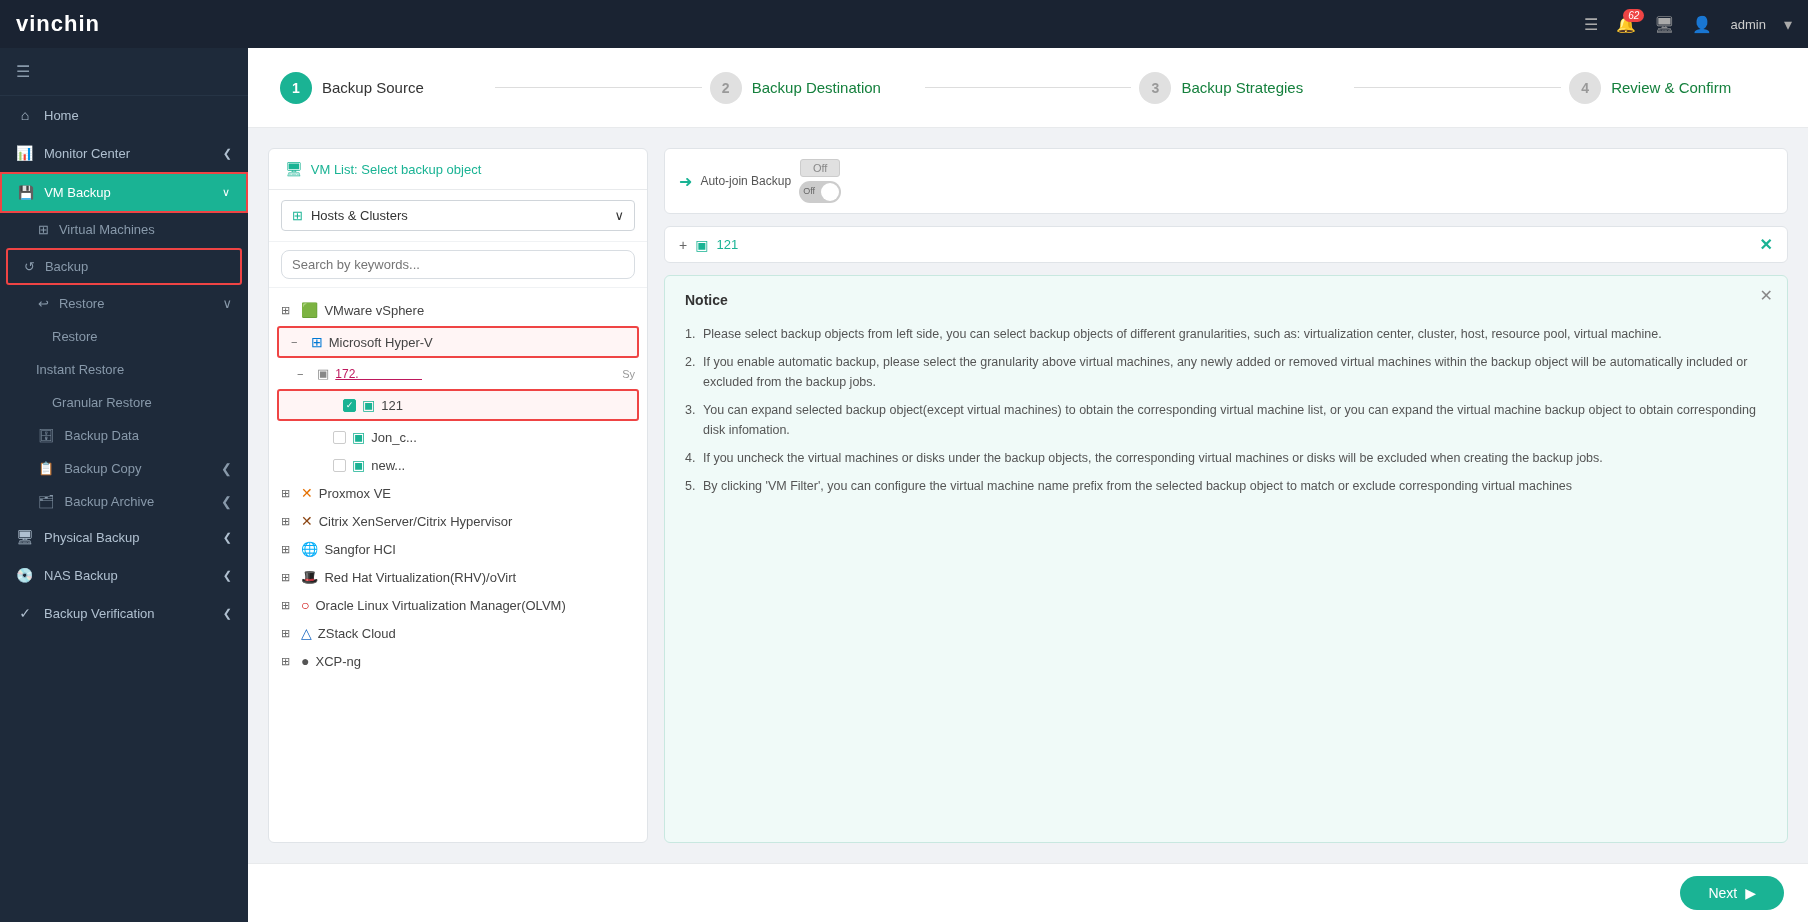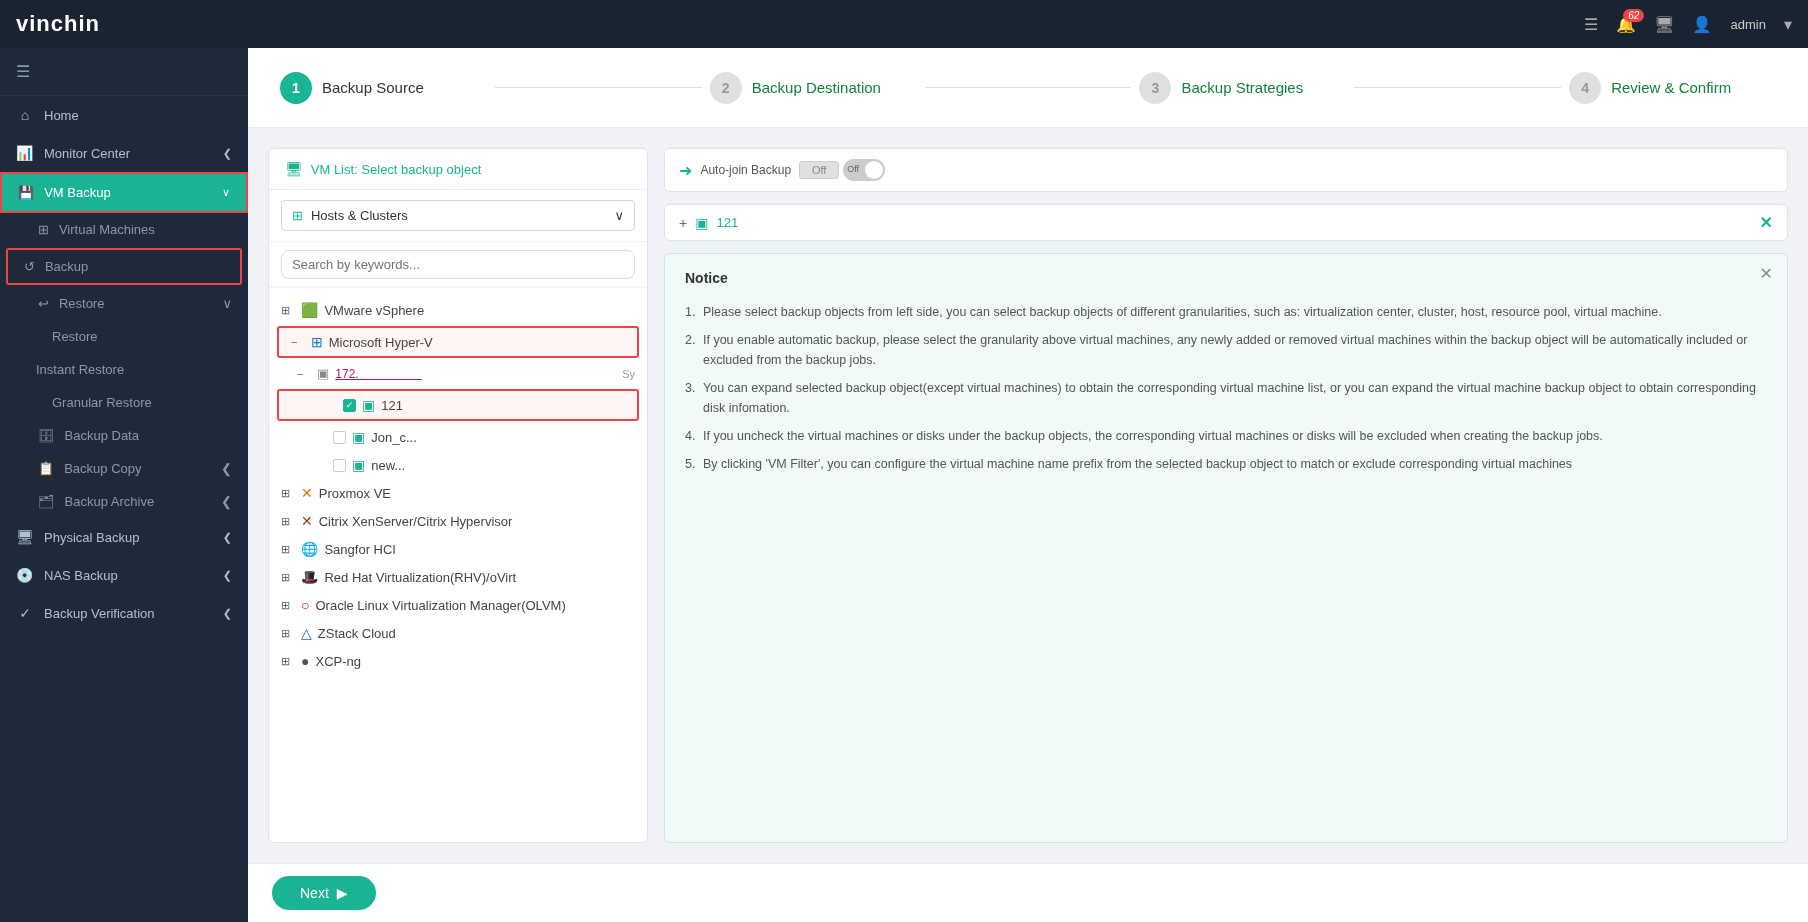--- a/index.html
+++ b/index.html
@@ -330,21 +330,21 @@
       left: 0;
       color: #555;
     }
 
     
     .bottom-bar {
       background: white;
       border-top: 1px solid #e8eaec;
       padding: 12px 24px;
       display: flex;
-      justify-content: flex-start;
+      justify-content: flex-end;
     }
     .btn-next {
       background: #1ab394;
       color: white;
       border: none;
       padding: 9px 28px;
       border-radius: 20px;
       font-size: 14px;
       cursor: pointer;
       display: flex;
@@ -607,21 +607,21 @@
           </div>
 
         </div>
       </div>
 
       <div class="right-panel">
 
         <div class="selected-header">
           <span style="color:#1ab394; font-size:16px;">➜</span>
           <span class="auto-join-label">Auto-join Backup</span>
-          <div style="display:flex; align-items:center; gap:4px;">
+          <div style="display:flex; align-items:center; gap:4px;flex-direction:column;">
             <div style="background:#e0e0e0; border-radius:3px; padding:2px 6px; font-size:11px; color:#888; border:1px solid #ccc; min-width:40px; text-align:center;">Off</div>
             <div class="toggle-off">
               <span class="toggle-label" style="font-size:9px; color:#666; position:absolute; left:4px; top:5px;">Off</span>
             </div>
           </div>
         </div>
 
         <div class="selected-item-row">
           <span class="plus-icon">+</span>
           <span style="color:#1ab394; font-size:14px;">▣</span>

